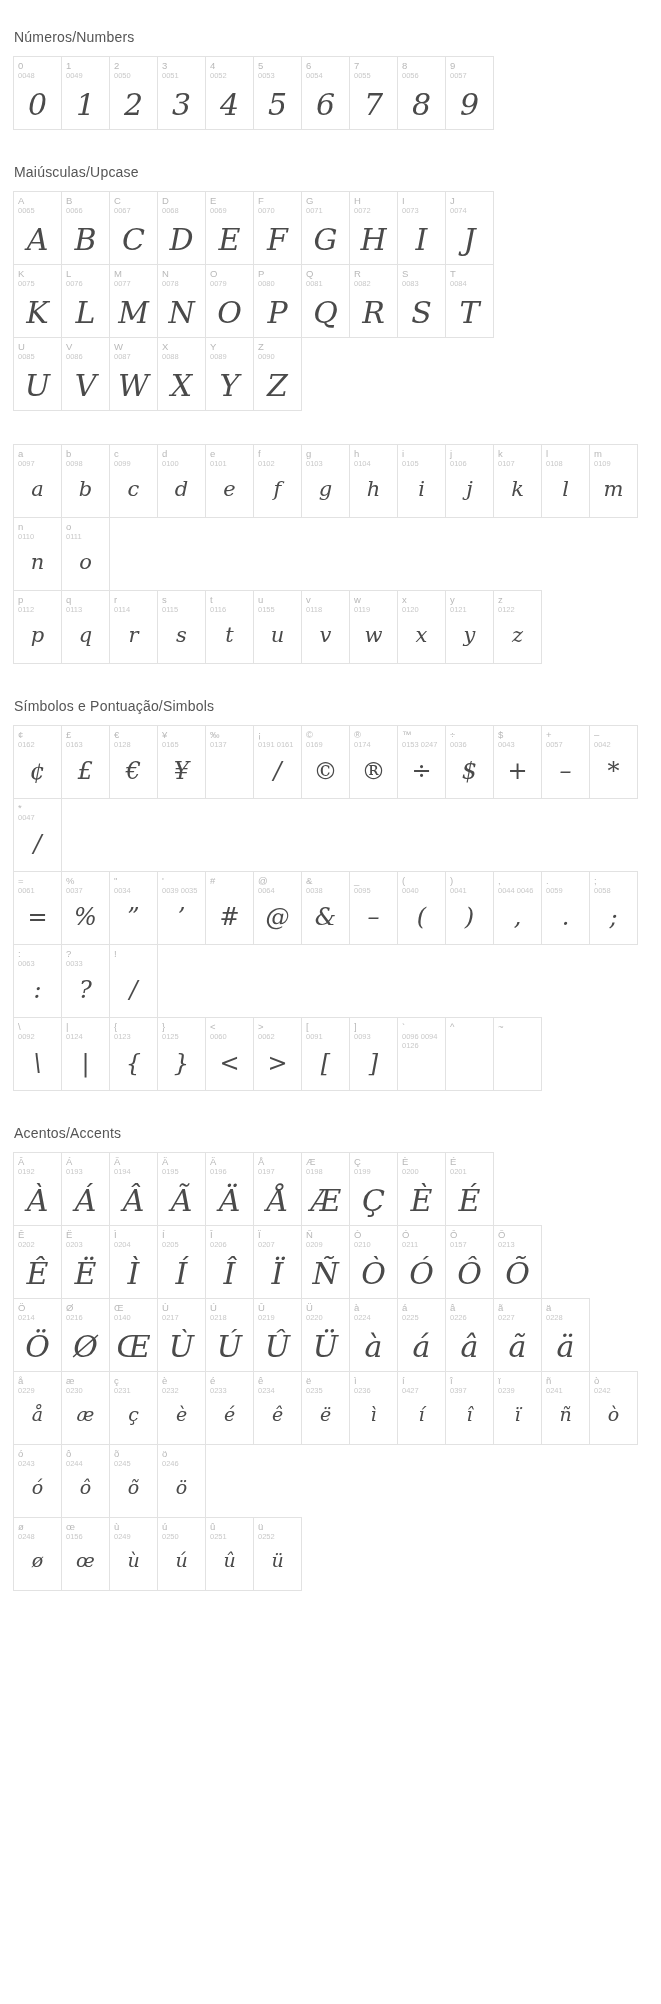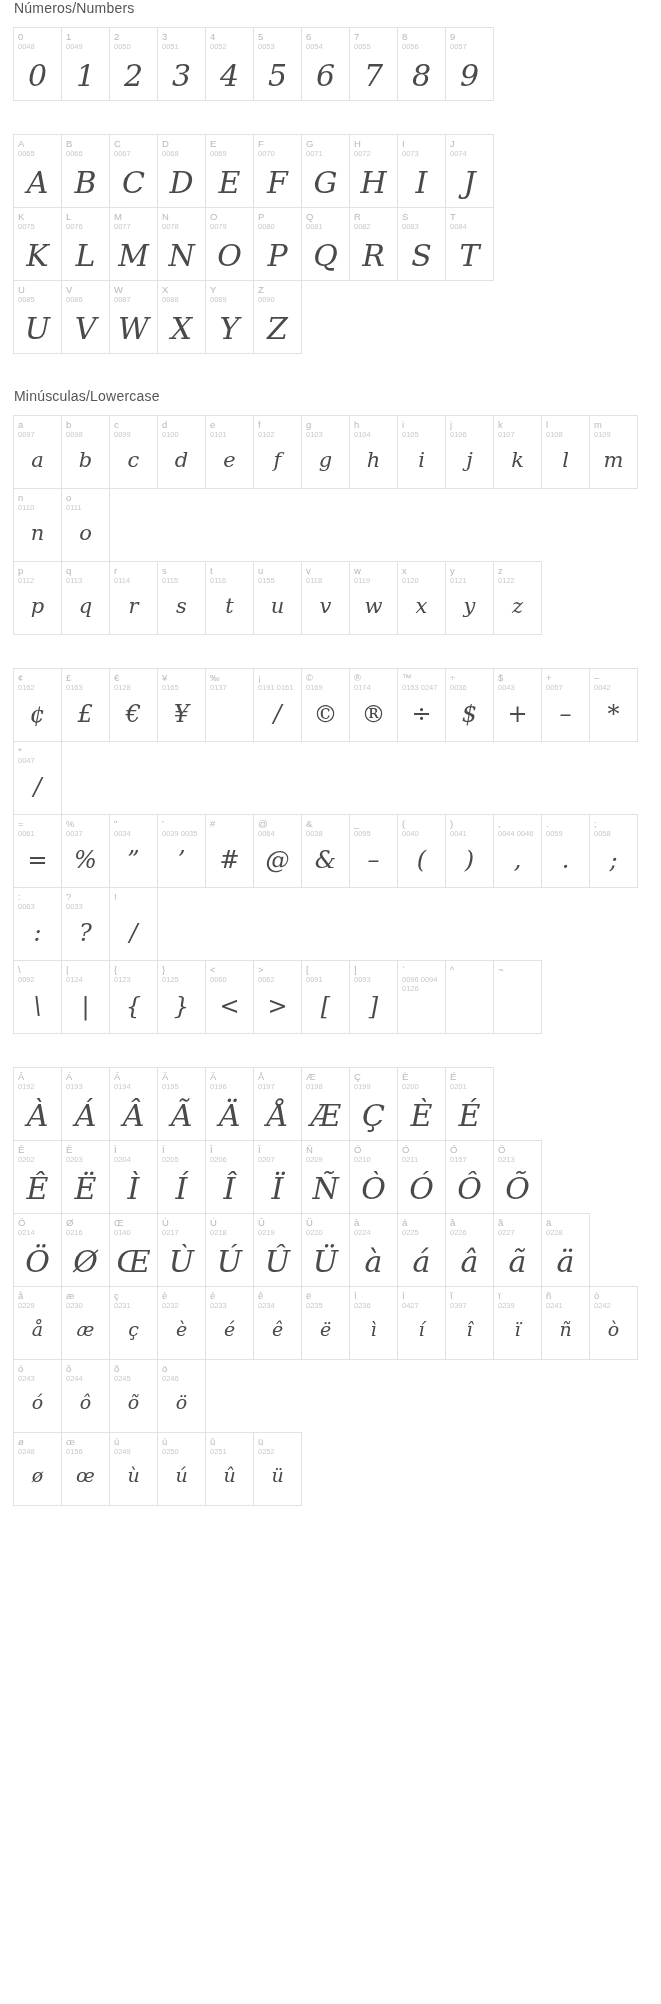--- a/index.html
+++ b/index.html
@@ -9,20 +9,21 @@
   }
   body {
     width: 661px;
     font-family: "Liberation Sans", sans-serif;
     color: #333333;
   }
   .page {
     width: 565px;
     box-sizing: border-box;
     padding: 0 0 20px 0;
+    margin-top: 29px;
   }
   .section {
     margin: 0 0 34px 0;
   }
   .section-title {
     font-size: 14px;
     color: #555555;
     font-weight: normal;
     margin: 0 0 12px 14px;
     letter-spacing: 0.2px;
@@ -146,20 +147,21 @@
             <span class="glyph">8</span>
           </div>
           <div class="cell">
             <span class="char-label">9</span>
             <span class="code-label">0057</span>
             <span class="glyph">9</span>
           </div>
         </div>
       </div>
       <div class="section">
+        <div class="section-title">Maiúsculas/Upcase</div>
         <div class="grid">
           <div class="cell">
             <span class="char-label">A</span>
             <span class="code-label">0065</span>
             <span class="glyph">A</span>
           </div>
           <div class="cell">
             <span class="char-label">B</span>
             <span class="code-label">0066</span>
             <span class="glyph">B</span>
@@ -284,21 +286,20 @@
             <span class="glyph">Y</span>
           </div>
           <div class="cell">
             <span class="char-label">Z</span>
             <span class="code-label">0090</span>
             <span class="glyph">Z</span>
           </div>
         </div>
       </div>
       <div class="section">
-        <div class="section-title">Minúsculas/Lowercase</div>
         <div class="grid row-lower">
           <div class="cell">
             <span class="char-label">a</span>
             <span class="code-label">0097</span>
             <span class="glyph">a</span>
           </div>
           <div class="cell">
             <span class="char-label">b</span>
             <span class="code-label">0098</span>
             <span class="glyph">b</span>
@@ -421,20 +422,21 @@
             <span class="glyph">y</span>
           </div>
           <div class="cell">
             <span class="char-label">z</span>
             <span class="code-label">0122</span>
             <span class="glyph">z</span>
           </div>
         </div>
       </div>
       <div class="section">
+        <div class="section-title">Símbolos e Pontuação/Simbols</div>
         <div class="grid row-symbol">
           <div class="cell">
             <span class="char-label">¢</span>
             <span class="code-label">0162</span>
             <span class="glyph">¢</span>
           </div>
           <div class="cell">
             <span class="char-label">£</span>
             <span class="code-label">0163</span>
             <span class="glyph">£</span>
@@ -634,20 +636,21 @@
             <span class="glyph"></span>
           </div>
           <div class="cell empty">
             <span class="char-label">~</span>
             <span class="code-label"></span>
             <span class="glyph"></span>
           </div>
         </div>
       </div>
       <div class="section">
+        <div class="section-title">Acentos/Accents</div>
         <div class="grid">
           <div class="cell">
             <span class="char-label">Â</span>
             <span class="code-label">0192</span>
             <span class="glyph">À</span>
           </div>
           <div class="cell">
             <span class="char-label">Á</span>
             <span class="code-label">0193</span>
             <span class="glyph">Á</span>

